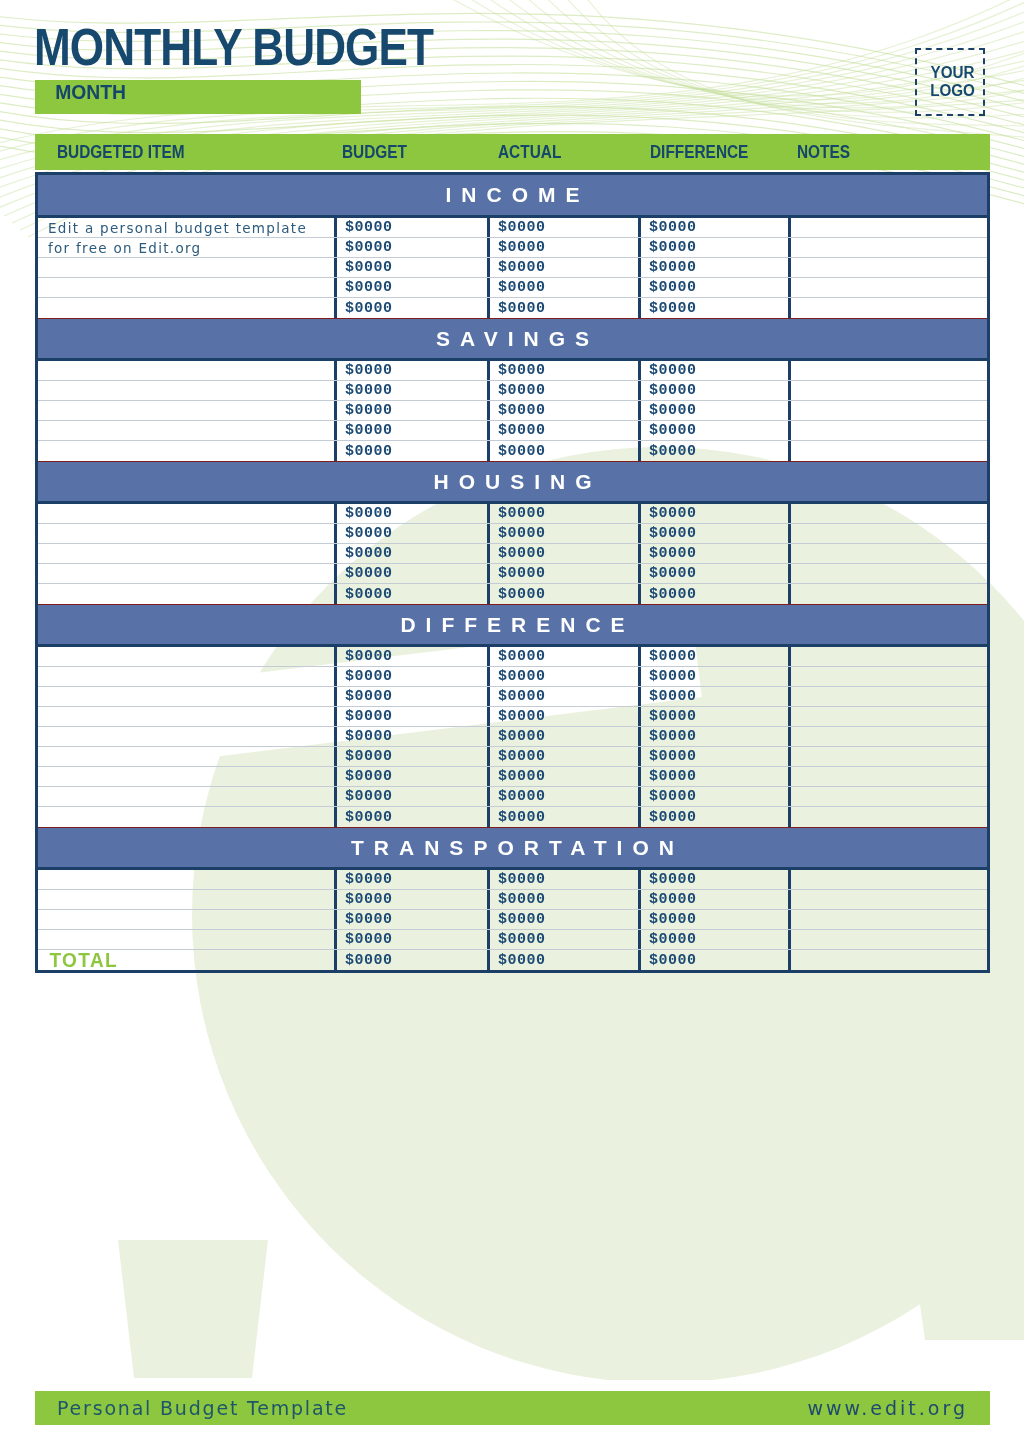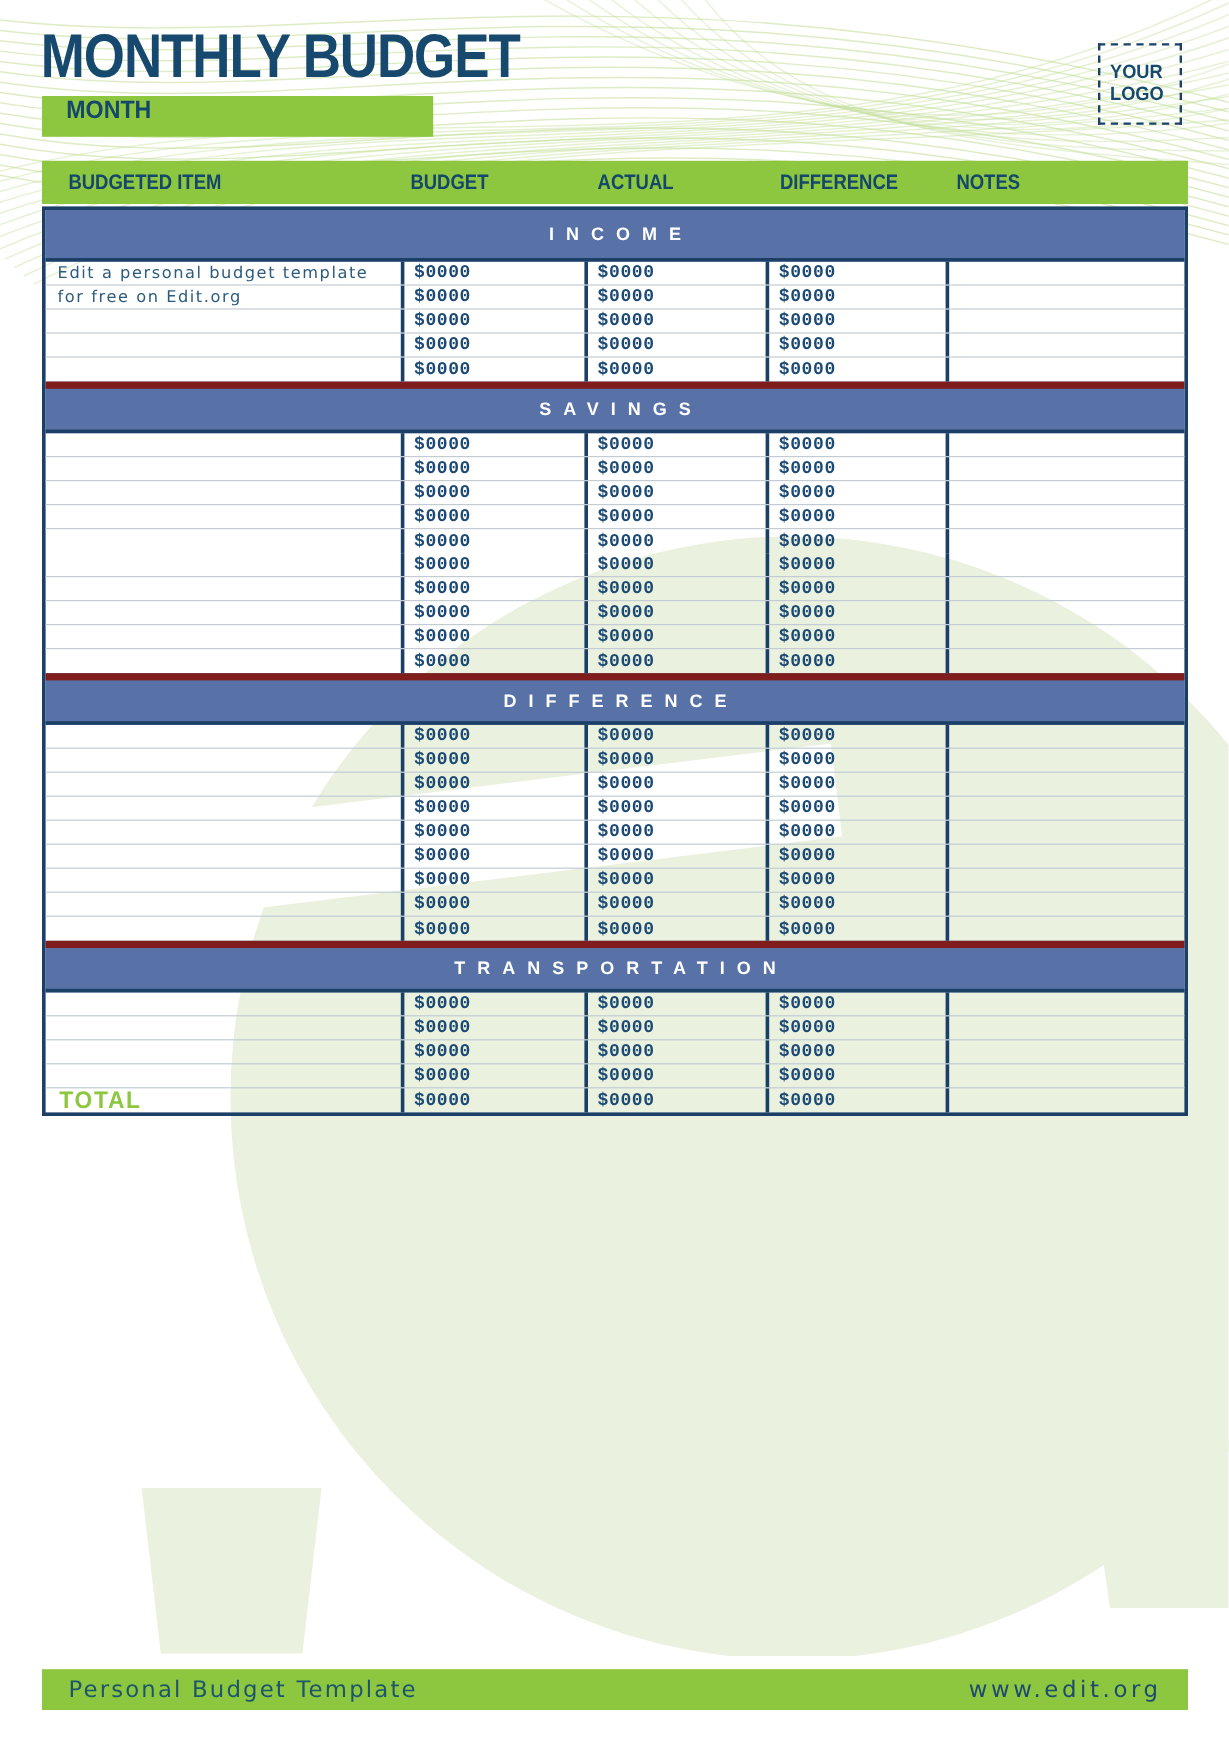--- a/index.html
+++ b/index.html
@@ -22,24 +22,24 @@
   }
   .month-bar{
     position:absolute;left:35px;top:80px;width:326px;height:34px;
     background:#8dc63f;display:flex;align-items:flex-start;
   }
   .month-bar span{
     padding-left:22px;font-size:21px;font-weight:bold;color:#14476b;
     letter-spacing:0px;transform:scaleX(0.92);transform-origin:left center;
   }
   .logo-box{
-    position:absolute;left:915px;top:36px;width:70px;height:68px;
+    position:absolute;left:915px;top:48px;width:70px;height:68px;
     border:2px dashed #1b4168;
     display:flex;flex-direction:column;justify-content:center;
-    padding-left:8px;box-sizing:border-box;
+    padding-left:8px;box-sizing:border-box;text-align:center;
   }
   .logo-box span{
     font-size:16px;font-weight:bold;color:#17496e;line-height:1.12;
     letter-spacing:0px;transform:scaleX(0.95);transform-origin:left center;
   }
 
   
   .col-header{
     position:absolute;left:35px;top:134px;width:955px;height:36px;
     background:#8dc63f;
@@ -55,23 +55,23 @@
   .budget-table{
     position:absolute;left:35px;top:172px;width:955px;
     border:3px solid #1b3f66;box-sizing:border-box;
     background:transparent;
   }
   .section-header{
     height:43px;background:#5872a7;
     border-bottom:3px solid #1b3f66;box-sizing:border-box;
     display:flex;align-items:center;justify-content:center;
   }
-  .section:not(:first-child) .section-header{border-top:6px solid #7f1d1d;}
+  .section:not(:first-child) .section-header{border-top:1px solid #7f1d1d;}
   .section-header span{
-    color:#ffffff;font-weight:bold;font-size:15px;letter-spacing:10px;
+    color:#ffffff;font-weight:bold;font-size:21px;letter-spacing:10px;
     padding-left:10px; 
     white-space:nowrap;
   }
   .row{
     display:grid;
     grid-template-columns:296px 153px 151px 150px 199px;
     height:20px;box-sizing:border-box;
     border-bottom:1px solid #c3ccd4;
   }
   .row:last-child{border-bottom:none;}
@@ -319,20 +319,23 @@
           <div class="cell">
             <span class="money">$0000</span>
           </div>
           <div class="cell">
             <span class="money">$0000</span>
           </div>
           <div class="cell"></div>
         </div>
       </div>
       <div class="section">
+        <div class="section-header">
+          <span>HOUSING</span>
+        </div>
         <div class="row">
           <div class="cell"></div>
           <div class="cell">
             <span class="money">$0000</span>
           </div>
           <div class="cell">
             <span class="money">$0000</span>
           </div>
           <div class="cell">
             <span class="money">$0000</span>

